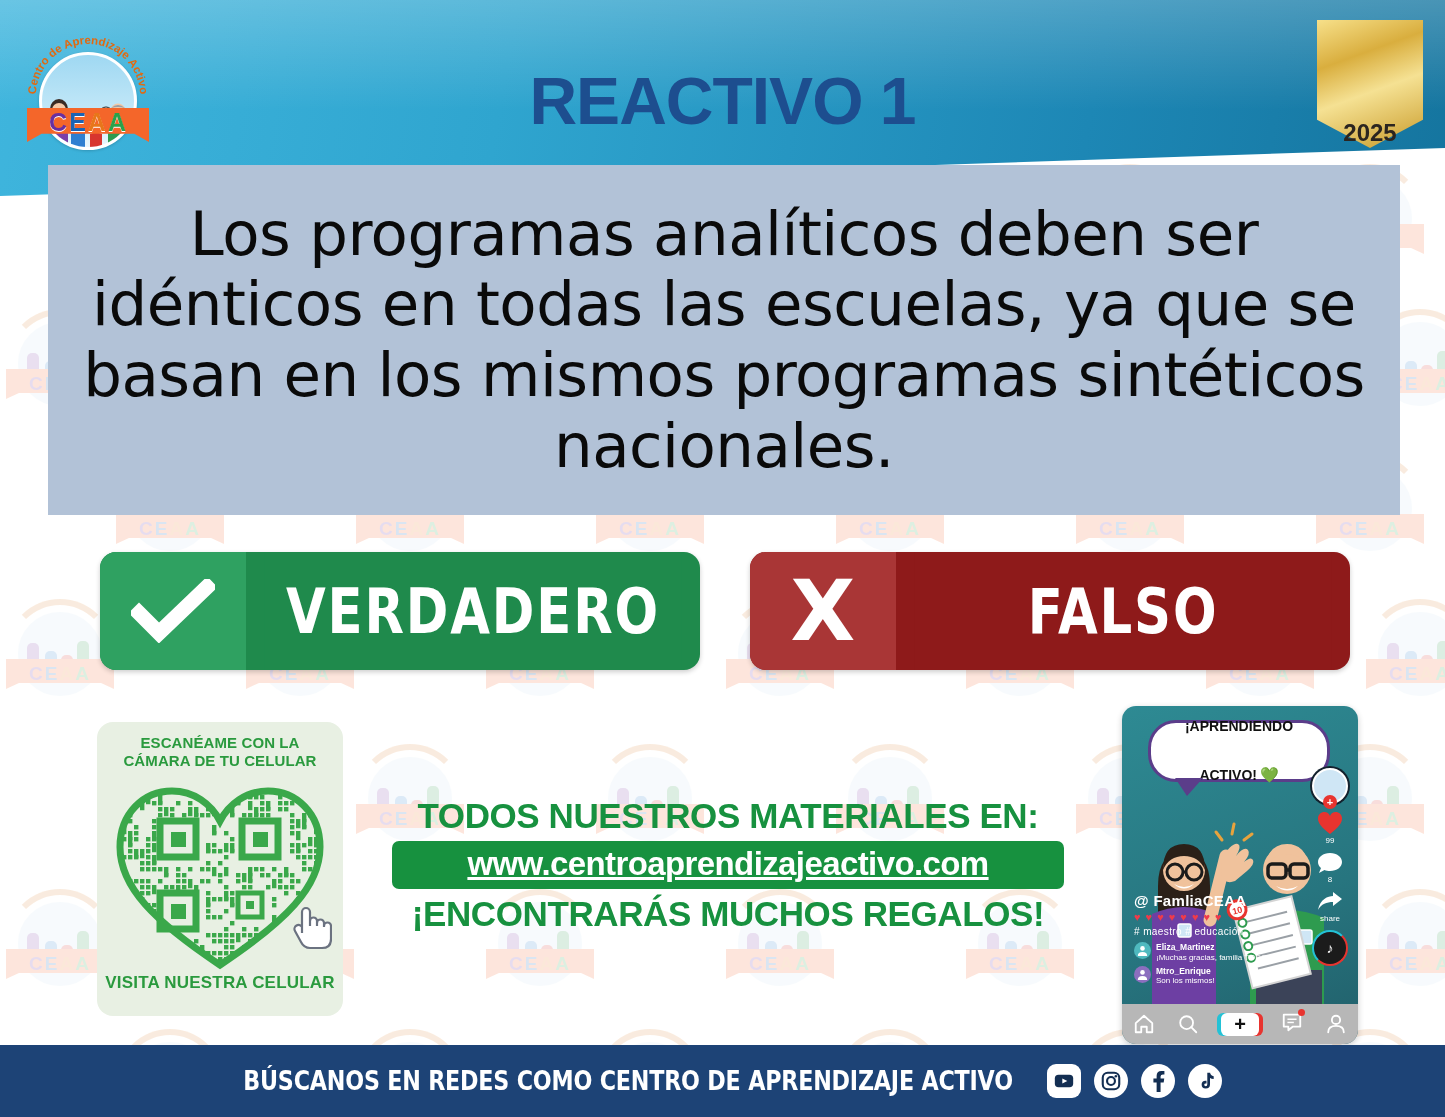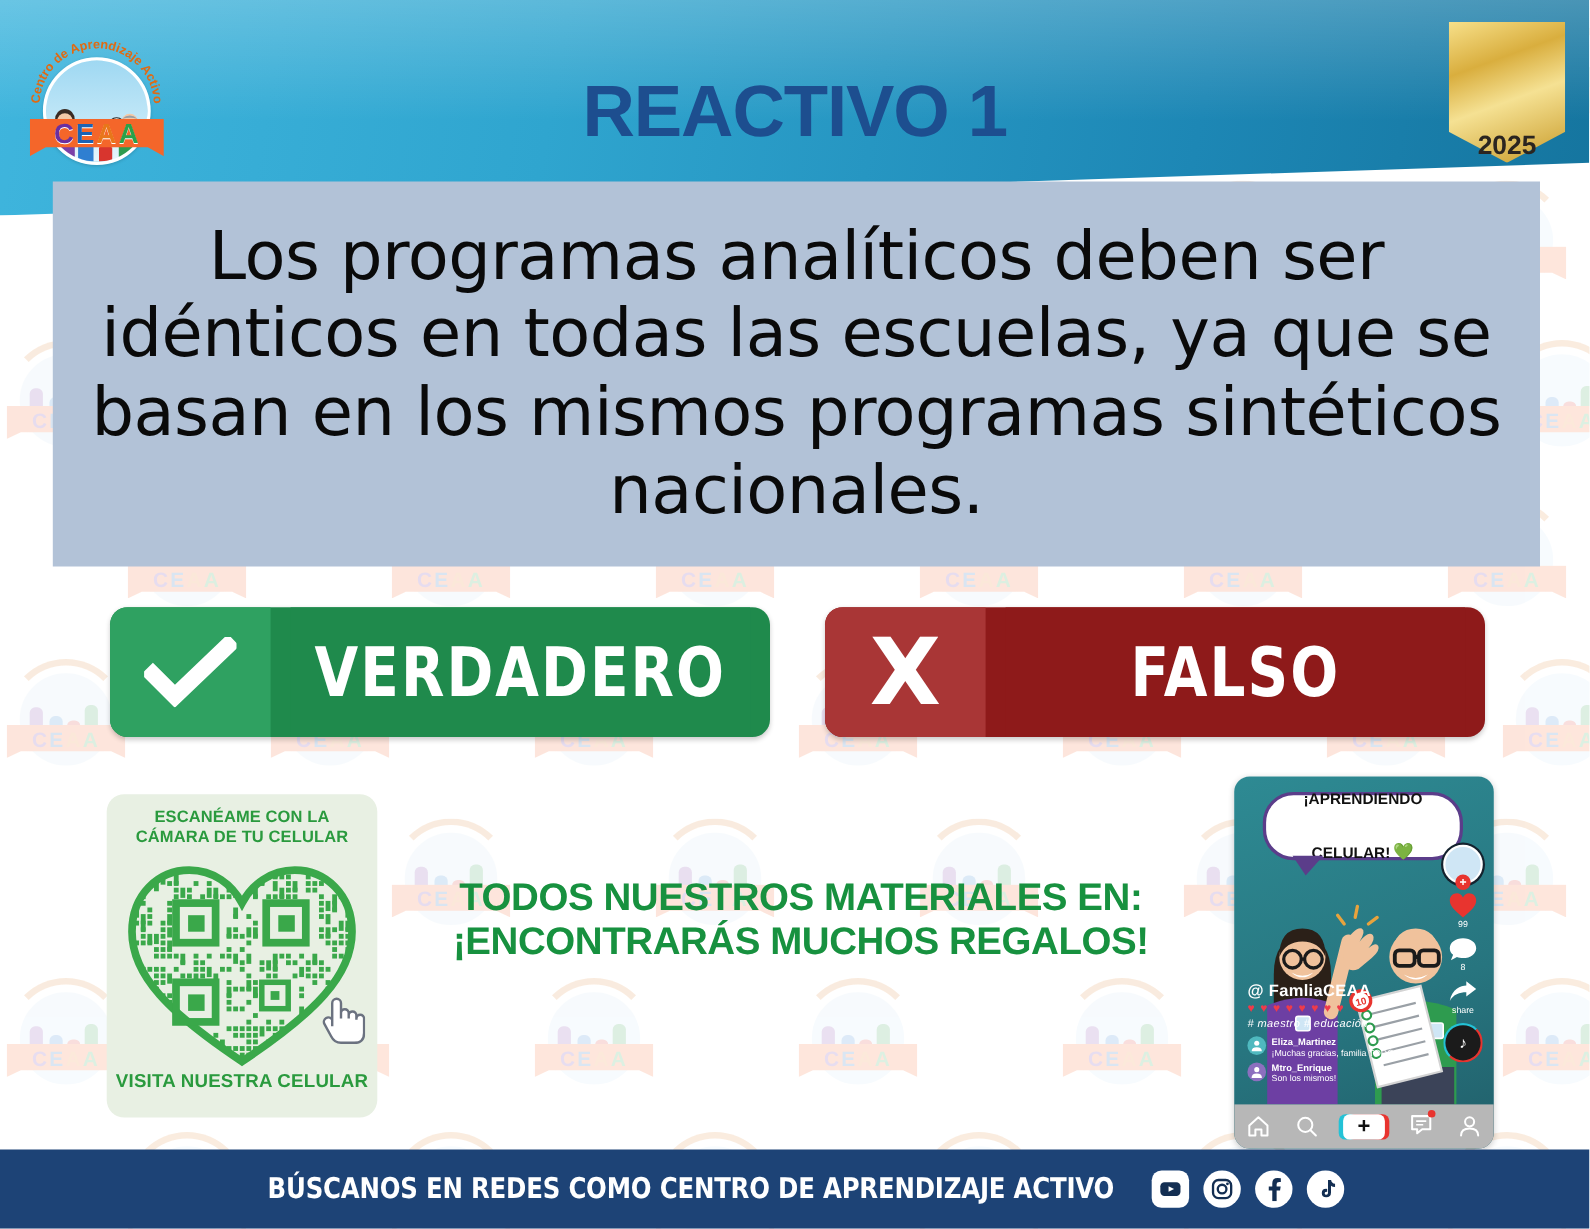--- a/index.html
+++ b/index.html
@@ -266,21 +266,21 @@
     background:#1b1b1b;border:2px solid;
     border-color:#23c2d6 #e8342f #e8342f #23c2d6;
     display:flex;align-items:center;justify-content:center;color:#fff;font-size:14px;
   }
 
   .phone-meta{
     position:absolute;left:12px;bottom:54px;width:170px;z-index:4;color:#fff;
   }
   .handle{font-size:15px;font-weight:bold;letter-spacing:.3px;margin-top:28px;}
   .heart-row{color:#ef3b4a;font-size:11px;letter-spacing:1px;margin:2px 0 3px;}
-  .tags{font-size:10px;letter-spacing:.4px;margin-bottom:5px;font-style:italic;}
+  .tags{font-size:10px;letter-spacing:.4px;margin-bottom:5px;}
   .cmt{display:flex;align-items:flex-start;gap:5px;margin-bottom:4px;}
   .cmt-av{
     width:17px;height:17px;border-radius:50%;flex:0 0 auto;
     display:flex;align-items:center;justify-content:center;
   }
   .cmt-av.a1{background:#4fb9bf;}
   .cmt-av.a2{background:#8c6fbf;}
   .cmt-name{font-size:8.5px;font-weight:bold;line-height:1.2;}
   .cmt-text{font-size:8px;line-height:1.2;}
 
@@ -1649,29 +1649,30 @@
     <svg class="cursor-hand" viewBox="0 0 44 50">
       <path d="M14 30 L14 9 a4 4 0 0 1 8 0 l0 14 l0 -5 a3.5 3.5 0 0 1 7 0 l0 5 l0 -3 a3.5 3.5 0 0 1 7 0 l0 4 l0 -1 a3.5 3.5 0 0 1 7 0 l0 13 q0 9 -9 9 l-12 0 q-6 0 -9 -6 l-6 -11 a4 4 0 0 1 7 -4 z" fill="#ffffff" stroke="#6b7280" stroke-width="2.2"></path>
     </svg>
   </div>
 
   <div class="qr-bottom">VISITA NUESTRA CELULAR</div>
 </div>
 
 <div class="promo">
   <div class="promo-l1">TODOS NUESTROS MATERIALES EN:</div>
+  <a class="promo-url" href="#">www.centroaprendizajeactivo.com</a>
   <div class="promo-l3">¡ENCONTRARÁS MUCHOS REGALOS!</div>
 </div>
 
 <div class="phone">
 
   <div class="bubble">
     <div>¡APRENDIENDO</div>
     <div class="bubble-line2">
-      <span>CELULAR!</span>
+      <span>ACTIVO!</span>
       <span class="heart-emoji">💚</span>
     </div>
   </div>
 
   <svg class="phone-people" viewBox="0 0 236 230" aria-hidden="true">
 
     <path d="M36 112 q0 -34 26 -34 q26 0 26 34 l0 50 l-52 0 z" fill="#2b2018"></path>
     <circle cx="62" cy="96" r="21" fill="#f0c29c"></circle>
     <path d="M41 96 q0 -26 21 -26 q21 0 21 26 q-6 -14 -21 -14 q-15 0 -21 14z" fill="#2b2018"></path>
     <g fill="none" stroke="#1b1b1b" stroke-width="3">

